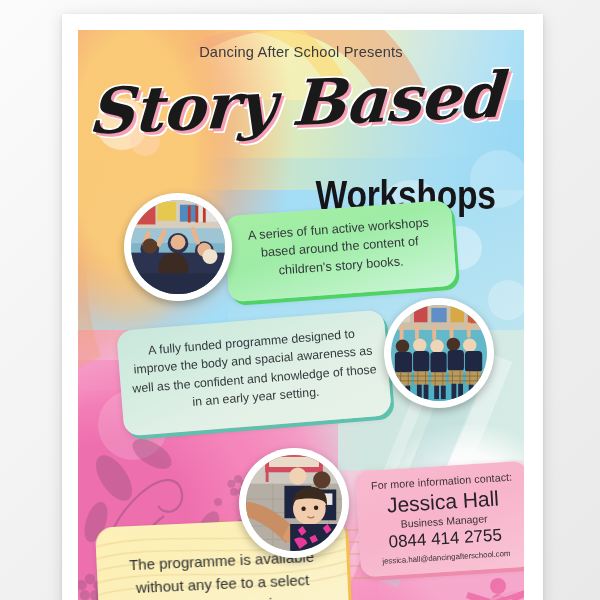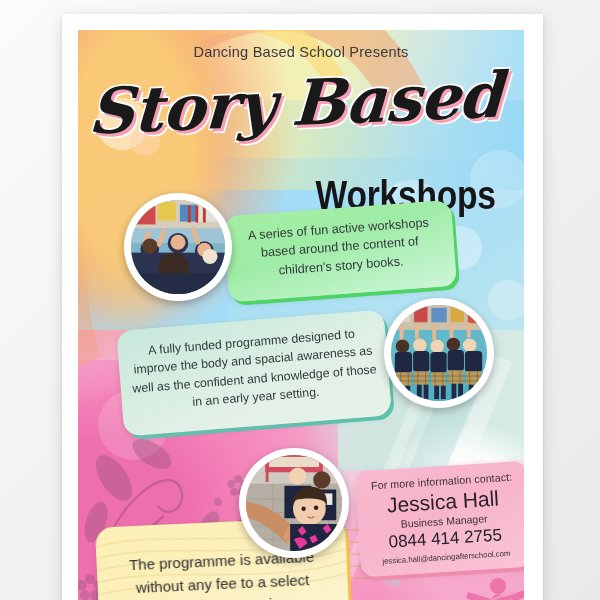--- a/index.html
+++ b/index.html
@@ -339,21 +339,21 @@
         <path d="M52 24 C62 26 66 34 64 48 L58 64 L50 64 L48 50 L42 62 L34 60 L42 40 C44 30 46 25 52 24 Z"></path>
         <path d="M56 28 L84 18 L86 24 L58 36 Z"></path>
         <path d="M48 30 L22 22 L20 28 L46 38 Z"></path>
       </g>
       <g stroke="#f39ec3" stroke-width="2.4" fill="none" opacity=".8">
         <path d="M4 74 C18 44 40 28 70 22"></path>
         <path d="M0 78 C16 52 36 36 66 30"></path>
       </g>
     </svg>
 
-    <div class="presents">Dancing Based School Presents</div>
+    <div class="presents">Dancing After School Presents</div>
 
     <div class="titleWrap">
       <span class="scriptTitle">Story Based</span>
     </div>
 
     <div class="workshops">Workshops</div>
 
     <div class="bubble" id="bubbleGreen">
       <div class="txt">A series of fun active workshops based around the content of children's story books.</div>
     </div>

